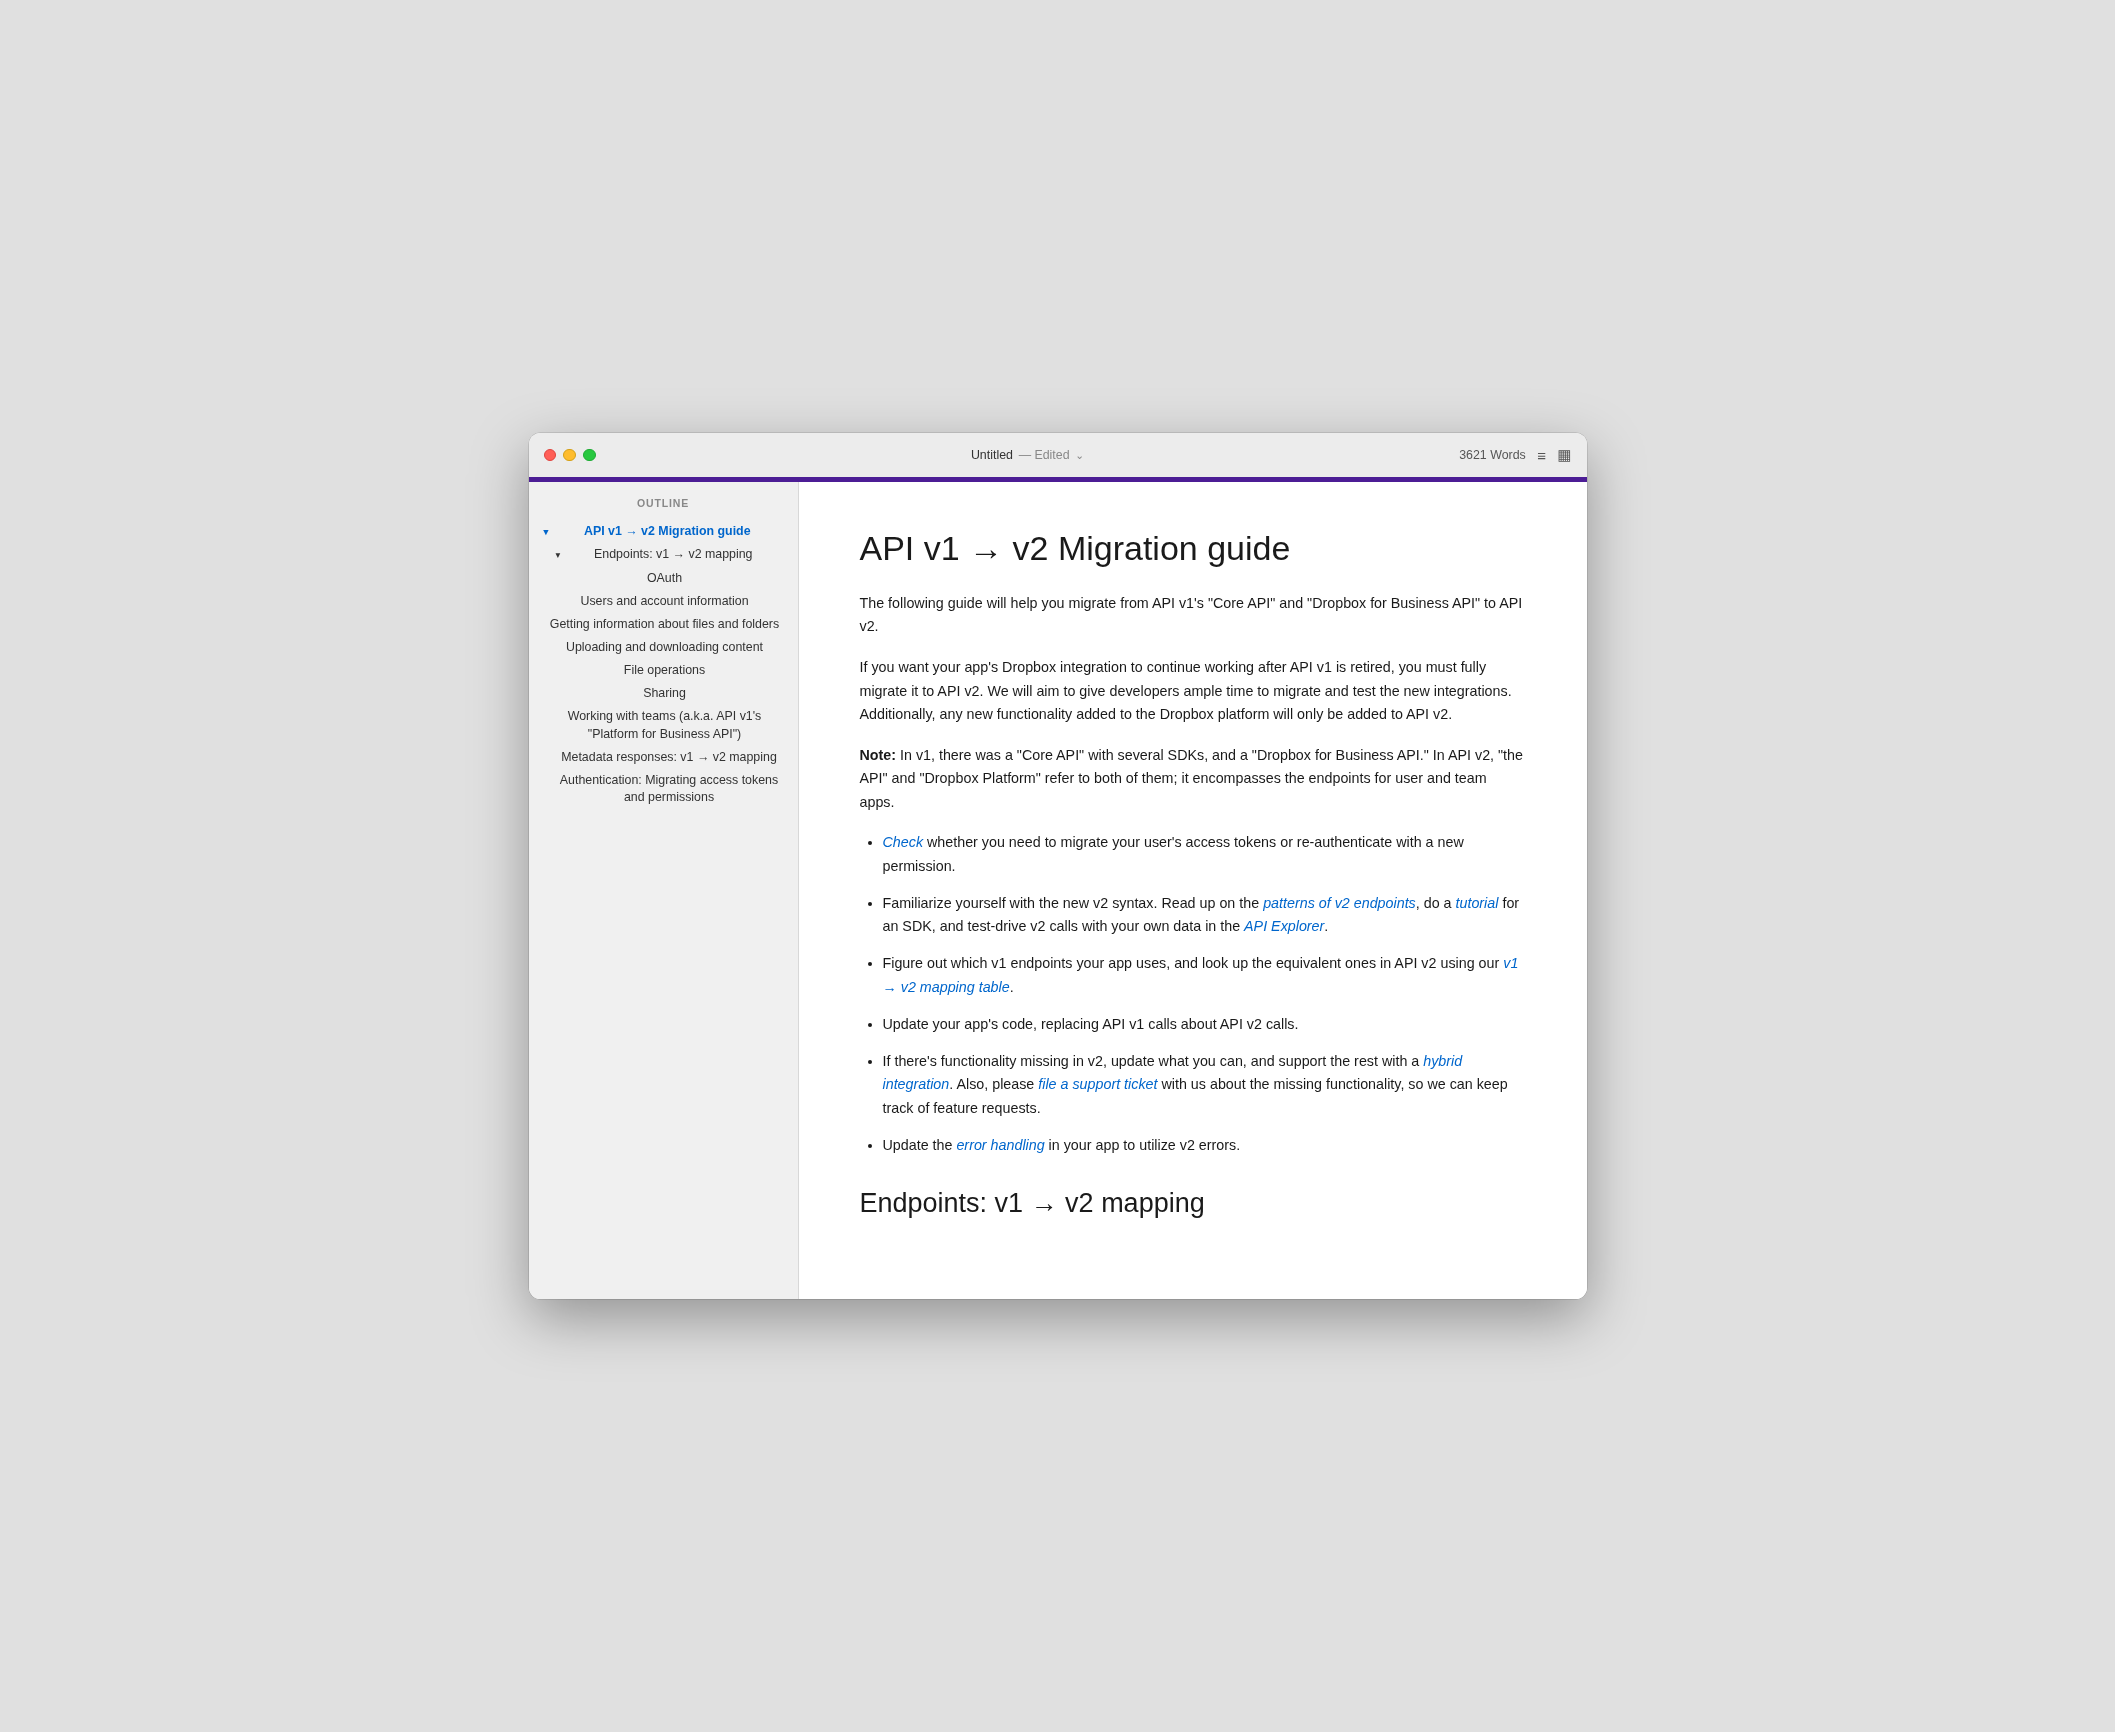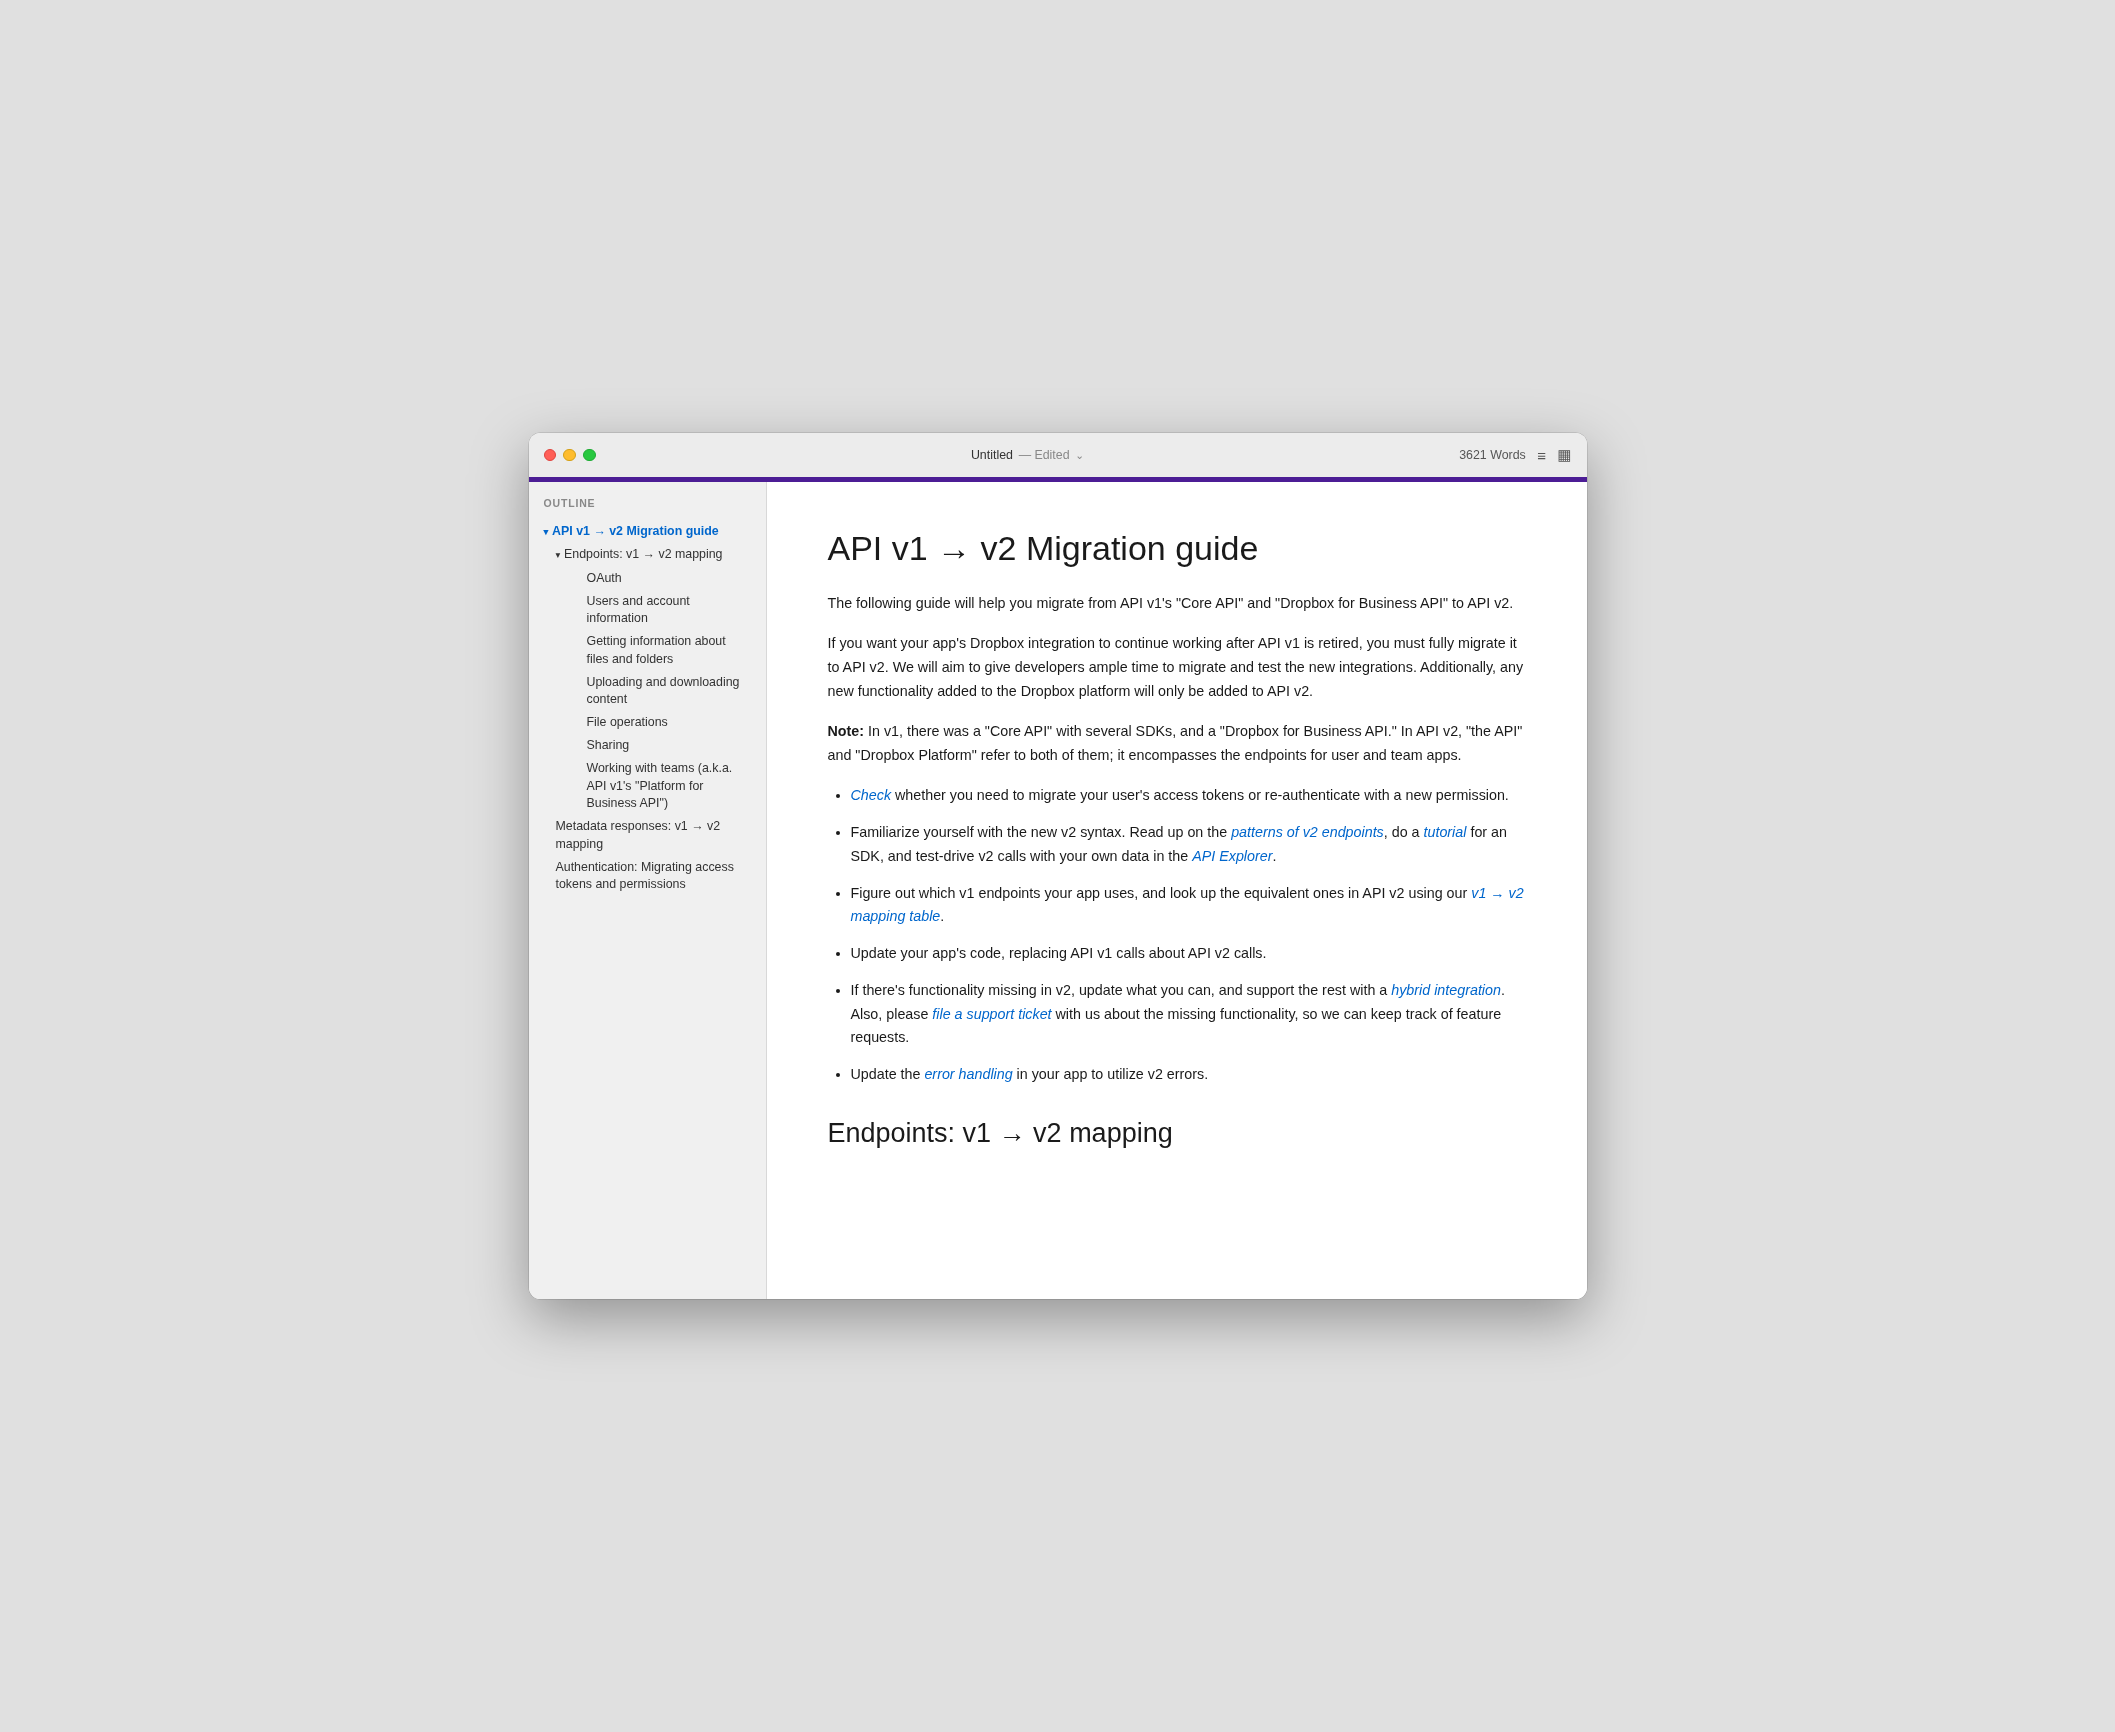--- a/index.html
+++ b/index.html
@@ -94,26 +94,27 @@
 
     
     .main-layout {
       display: flex;
       flex: 1;
       overflow: hidden;
     }
 
     
     .sidebar {
-      width: 238px;
+      width: 270px;
       background: #f0f0f0;
       border-right: 1px solid #d8d8d8;
       overflow-y: auto;
       flex-shrink: 0;
       padding: 15px 0;
+      text-align: center;
     }
 
     .sidebar-title {
       font-size: 10.5px;
       font-weight: 600;
       color: #888;
       letter-spacing: 0.08em;
       text-transform: uppercase;
       padding: 0 15px 11.4px 15px;
     }
@@ -139,21 +140,21 @@
       margin-top: 1.9px;
       flex-shrink: 0;
     }
 
     .outline-item-text {
       flex: 1;
     }
 
     .outline-level-1 { padding-left: 15px; }
     .outline-level-2 { padding-left: 27px; }
-    .outline-level-3 { padding-left: 58px; }
+    .outline-level-3 { padding-left: 18px; }
 
     
     .content {
       flex: 1;
       background: #fff;
       overflow-y: auto;
       padding: 46px 61px;
     }
 
     .doc-title {

